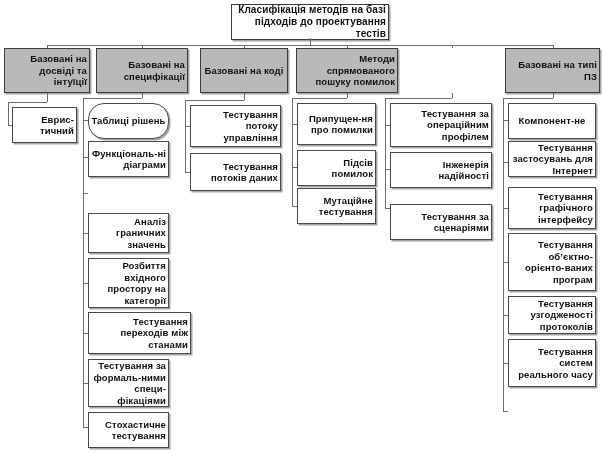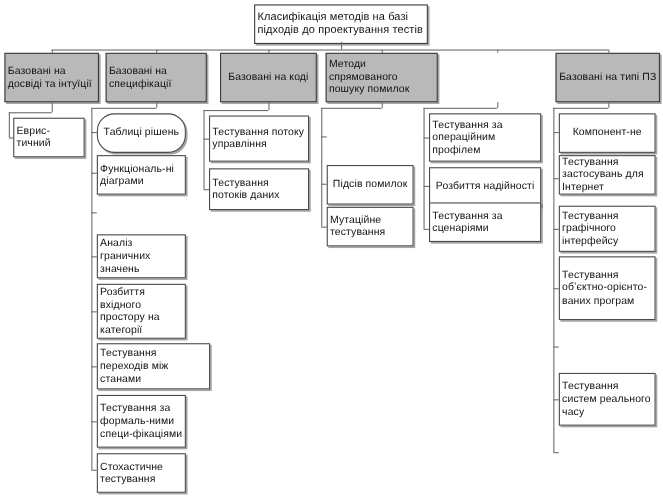--- a/index.html
+++ b/index.html
@@ -12,25 +12,25 @@
   #canvas{position:relative;width:603px;height:454px;}
 
   .node{
     position:absolute;
     box-sizing:border-box;
     border:1px solid #4a4a4a;
     background:#ffffff;
     display:flex;
     align-items:center;
     justify-content:center;
-    text-align:left;
+    text-align:right;
     font-size:9.5px;
     line-height:11.5px;
     color:#111111;
-    font-weight:400;
+    font-weight:700;
     letter-spacing:0.1px;
     padding:17px 2px;
     box-shadow:1.5px 1.5px 0 rgba(90,90,90,0.55);
   }
   .node.root{
     background:#ffffff;
     font-size:10px;
     line-height:12px;
     border:1px solid #3d3d3d;
   }
@@ -113,42 +113,45 @@
       <span>Тестування потоків даних</span>
     </div>
     <div class="ln h" style="left: 185px; top: 172px; width: 5px;"></div>
     <div class="ln h" style="left: 185px; top: 100px; width: 59px;"></div>
     <div class="ln v" style="left: 185px; top: 100px; height: 72px;"></div>
     <div class="ln v" style="left: 347px; top: 45px; height: 3px;"></div>
     <div class="node cat" style="left: 296px; top: 48px; width: 102px; height: 45px;">
       <span>Методи спрямованого пошуку помилок</span>
     </div>
     <div class="ln v" style="left: 347px; top: 93px; height: 5px;"></div>
+    <div class="node" style="left: 297px; top: 103px; width: 79px; height: 42px;">
+      <span>Припущен-ня про помилки</span>
+    </div>
     <div class="ln h" style="left: 292px; top: 124px; width: 5px;"></div>
     <div class="node" style="left: 297px; top: 150px; width: 79px; height: 33px;">
       <span>Підсів помилок</span>
     </div>
     <div class="ln h" style="left: 292px; top: 167px; width: 5px;"></div>
     <div class="node" style="left: 297px; top: 188px; width: 79px; height: 36px;">
       <span>Мутаційне тестування</span>
     </div>
     <div class="ln h" style="left: 292px; top: 206px; width: 5px;"></div>
     <div class="ln h" style="left: 292px; top: 98px; width: 55px;"></div>
     <div class="ln v" style="left: 292px; top: 98px; height: 108px;"></div>
     <div class="ln v" style="left: 452px; top: 45px; height: 3px;"></div>
     <div class="ln v" style="left: 452px; top: 93px; height: 5px;"></div>
     <div class="node" style="left: 390px; top: 103px; width: 102px; height: 44px;">
       <span>Тестування за операційним профілем</span>
     </div>
     <div class="ln h" style="left: 385px; top: 125px; width: 5px;"></div>
     <div class="node" style="left: 390px; top: 152px; width: 102px; height: 33px;">
-      <span>Розбиття надійності</span>
+      <span>Інженерія надійності</span>
     </div>
     <div class="ln h" style="left: 385px; top: 169px; width: 5px;"></div>
-    <div class="node" style="left: 390px; top: 184px; width: 102px; height: 36px;">
+    <div class="node" style="left: 390px; top: 204px; width: 102px; height: 36px;">
       <span>Тестування за сценаріями</span>
     </div>
     <div class="ln h" style="left: 385px; top: 208px; width: 5px;"></div>
     <div class="ln h" style="left: 385px; top: 98px; width: 67px;"></div>
     <div class="ln v" style="left: 385px; top: 98px; height: 110px;"></div>
     <div class="ln v" style="left: 553px; top: 45px; height: 3px;"></div>
     <div class="node cat" style="left: 505px; top: 48px; width: 95px; height: 45px;">
       <span>Базовані на типі ПЗ</span>
     </div>
     <div class="ln v" style="left: 553px; top: 93px; height: 5px;"></div>
@@ -161,20 +164,23 @@
     </div>
     <div class="ln h" style="left: 503px; top: 162px; width: 5px;"></div>
     <div class="node" style="left: 508px; top: 187px; width: 88px; height: 42px;">
       <span>Тестування графічного інтерфейсу</span>
     </div>
     <div class="ln h" style="left: 503px; top: 208px; width: 5px;"></div>
     <div class="node" style="left: 508px; top: 233px; width: 88px; height: 58px;">
       <span>Тестування обʼєктно-орієнто-ваних програм</span>
     </div>
     <div class="ln h" style="left: 503px; top: 262px; width: 5px;"></div>
+    <div class="node" style="left: 508px; top: 296px; width: 88px; height: 38px;">
+      <span>Тестування узгодженості протоколів</span>
+    </div>
     <div class="ln h" style="left: 503px; top: 315px; width: 5px;"></div>
     <div class="node" style="left: 508px; top: 339px; width: 88px; height: 48px;">
       <span>Тестування систем реального часу</span>
     </div>
     <div class="ln h" style="left: 503px; top: 363px; width: 5px;"></div>
     <div class="ln h" style="left: 503px; top: 411px; width: 5px;"></div>
     <div class="ln h" style="left: 503px; top: 98px; width: 50px;"></div>
     <div class="ln v" style="left: 503px; top: 98px; height: 313px;"></div>
   </div>
 

